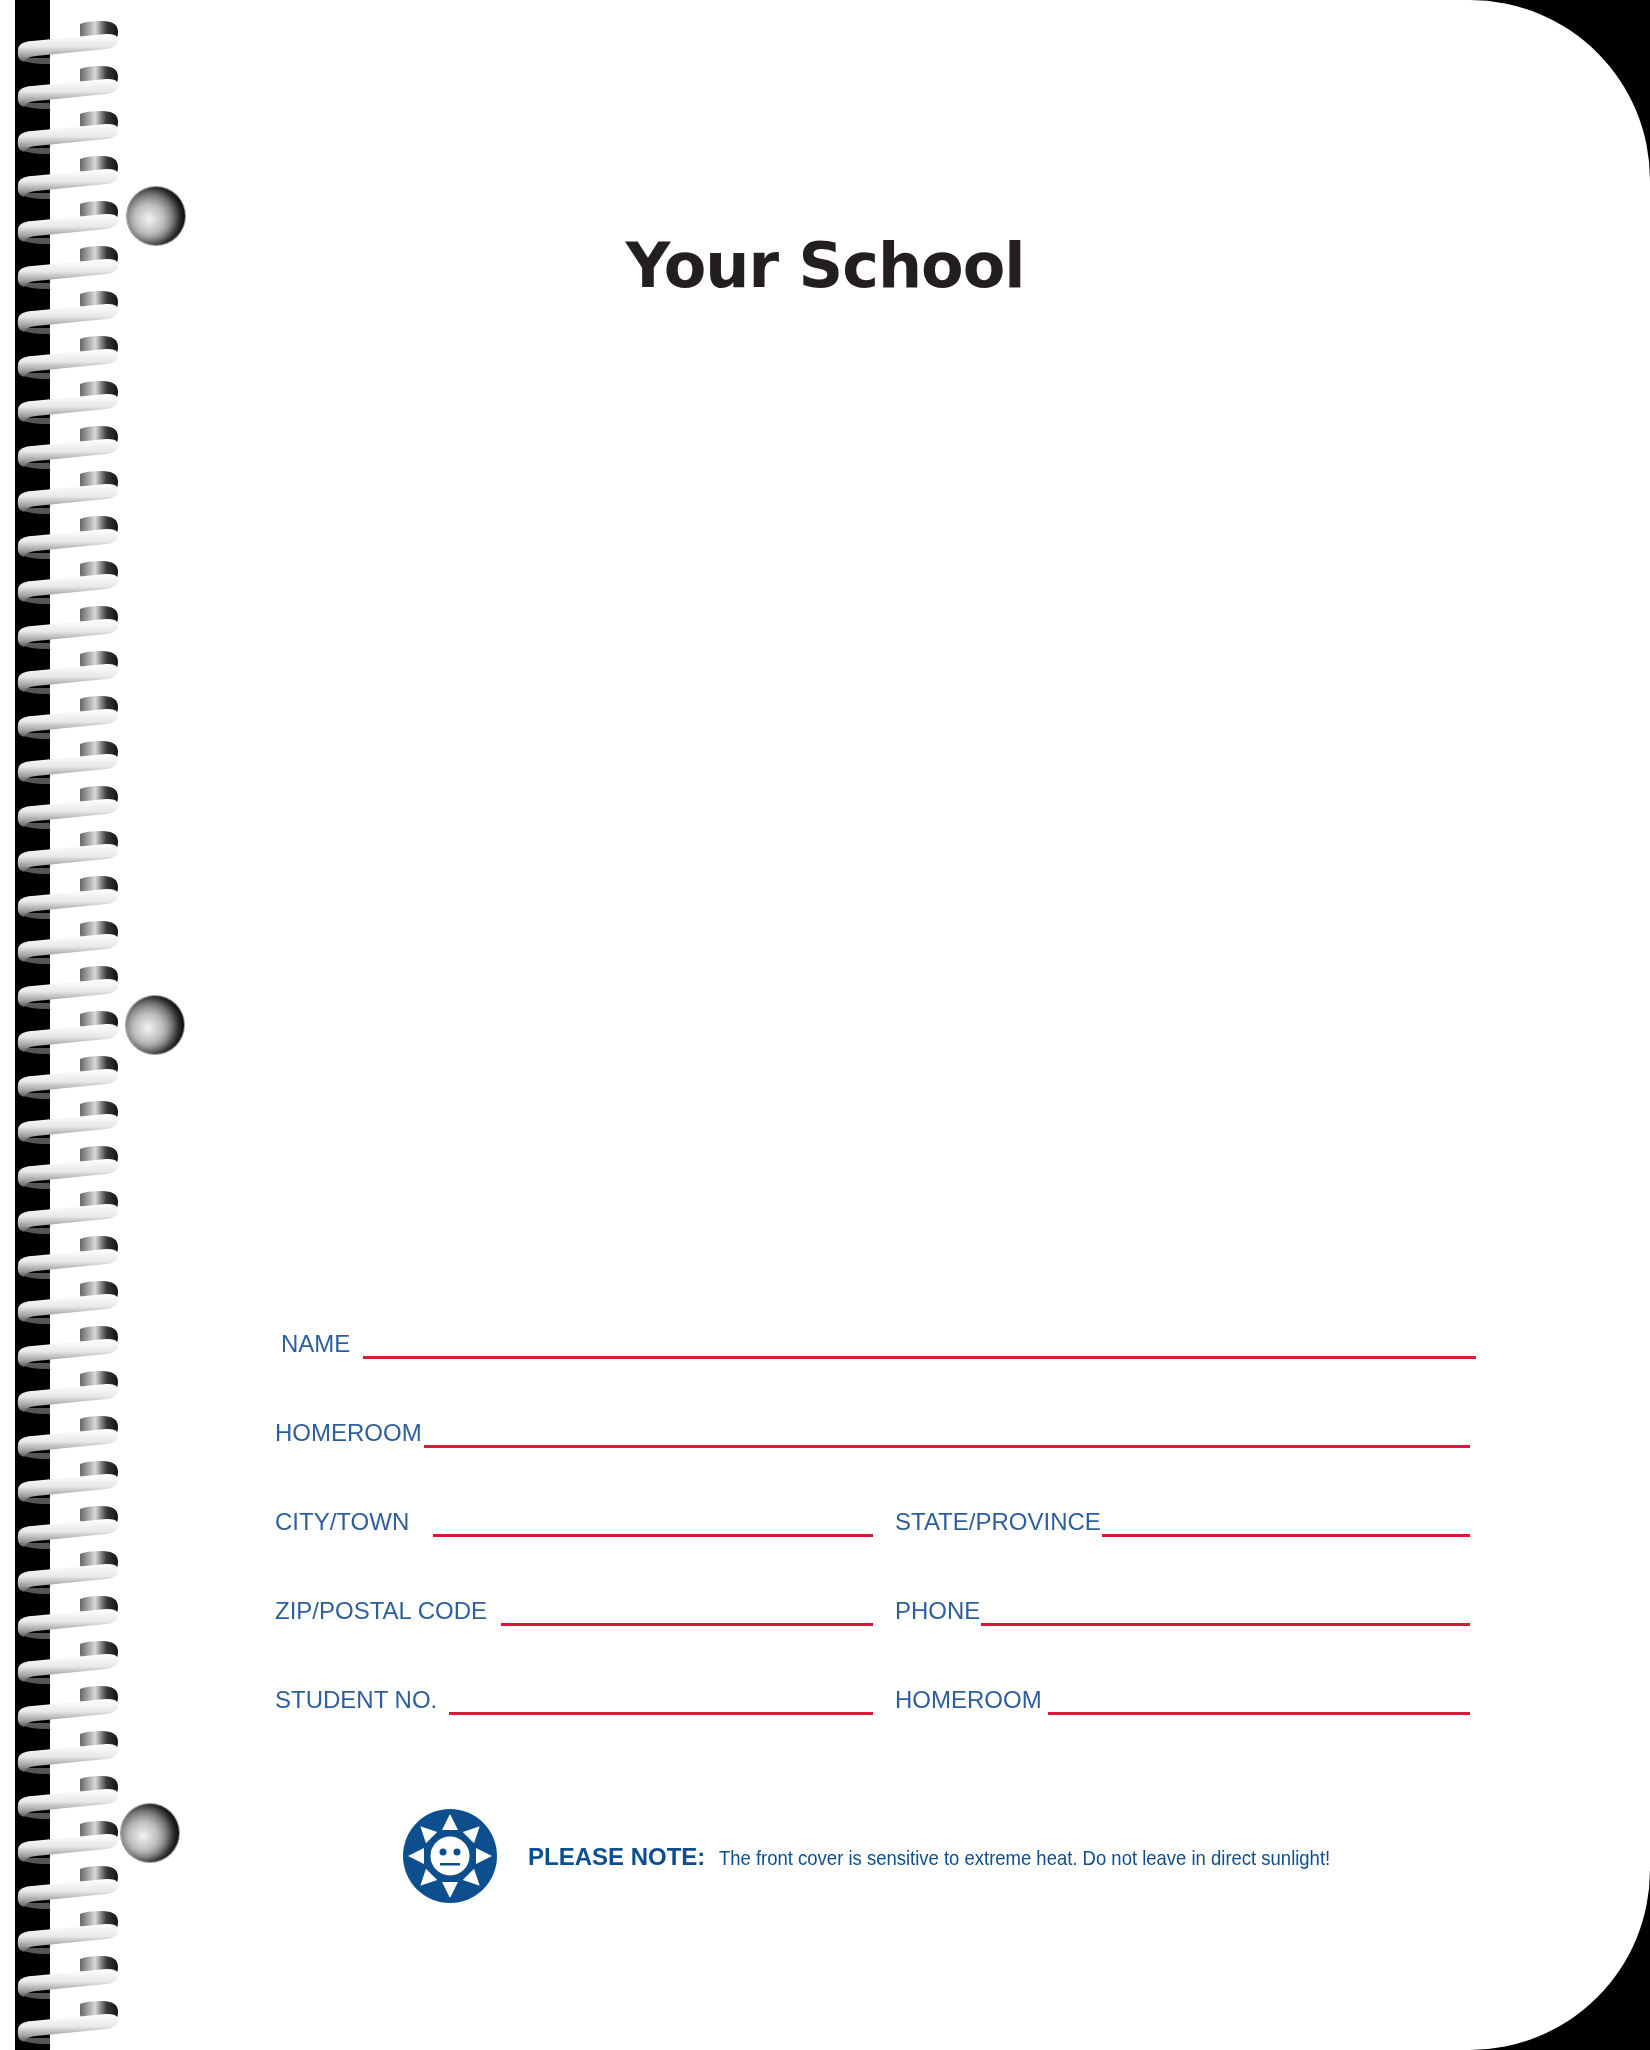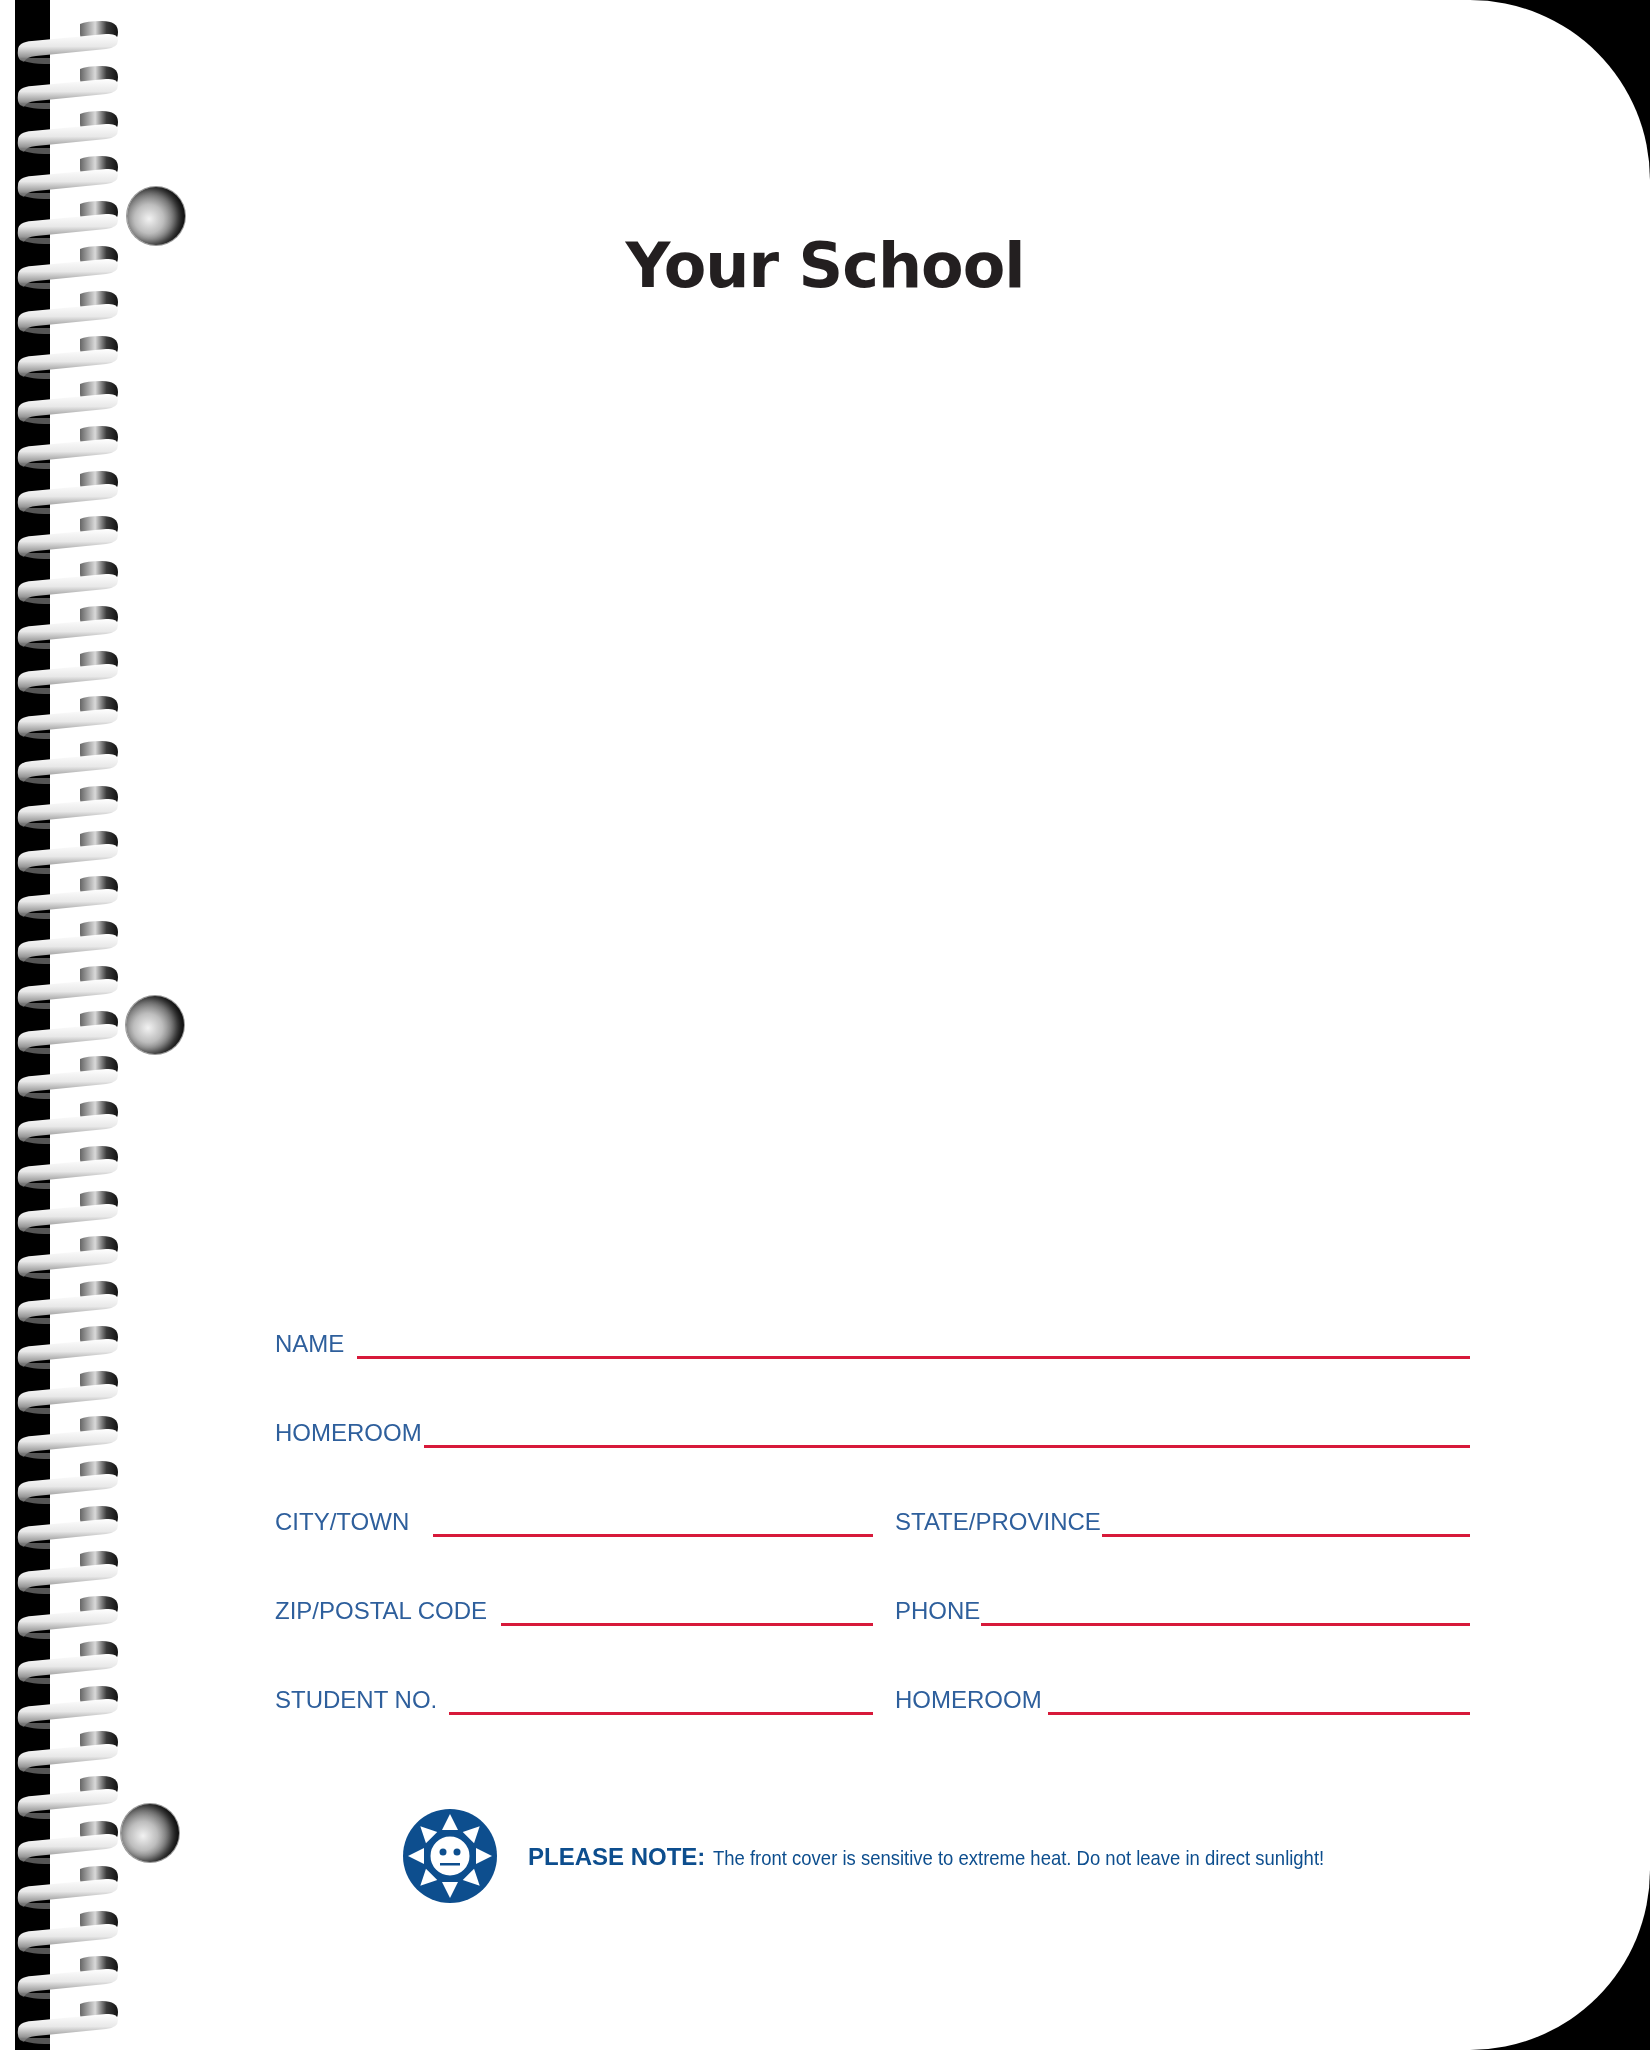--- a/index.html
+++ b/index.html
@@ -36,21 +36,21 @@
     color: #2e5f9c; font-size: 24px; line-height: 24px; white-space: nowrap;
     padding-bottom: 4px;
   }
   .field-line {
     flex: 1; border-bottom: 3px solid #d7193a; height: 0; margin-bottom: 1px;
   }
   .note {
     position: absolute; left: 528px; top: 1843px; display: flex; align-items: baseline;
     color: #0d4e8e; white-space: nowrap;
   }
-  .note-title { font-weight: bold; font-size: 24px; margin-right: 8px; }
+  .note-title { font-weight: bold; font-size: 24px; margin-right: 14px; }
   .note-text { font-size: 21px; transform: scaleX(0.88); transform-origin: left; }
   .sun { position: absolute; left: 402px; top: 1808px; width: 96px; height: 96px; }
 </style>
 </head>
 <body>
 
 <div class="back-cover"></div>
 <div class="cover"></div>
 
 <div class="spiral" id="spiral">
@@ -912,21 +912,21 @@
   </div>
 
 <div class="hole" style="left:127px; top:187px;"></div>
 <div class="hole" style="left:126px; top:996px;"></div>
 <div class="hole" style="left:121px; top:1804px;"></div>
 
 <div class="title">
   <div>Your School</div>
 </div>
 
-<div class="field" style="left:275px; top:1326px; width:1195px;">
+<div class="field" style="left:281px; top:1326px; width:1195px;">
   <span class="field-label" style="margin-right:13px;">NAME</span>
   <span class="field-line"></span>
 </div>
 <div class="field" style="left:275px; top:1415px; width:1195px;">
   <span class="field-label" style="margin-right:2px;">HOMEROOM</span>
   <span class="field-line"></span>
 </div>
 <div class="field" style="left:275px; top:1504px; width:598px;">
   <span class="field-label" style="margin-right:24px;">CITY/TOWN</span>
   <span class="field-line"></span>

